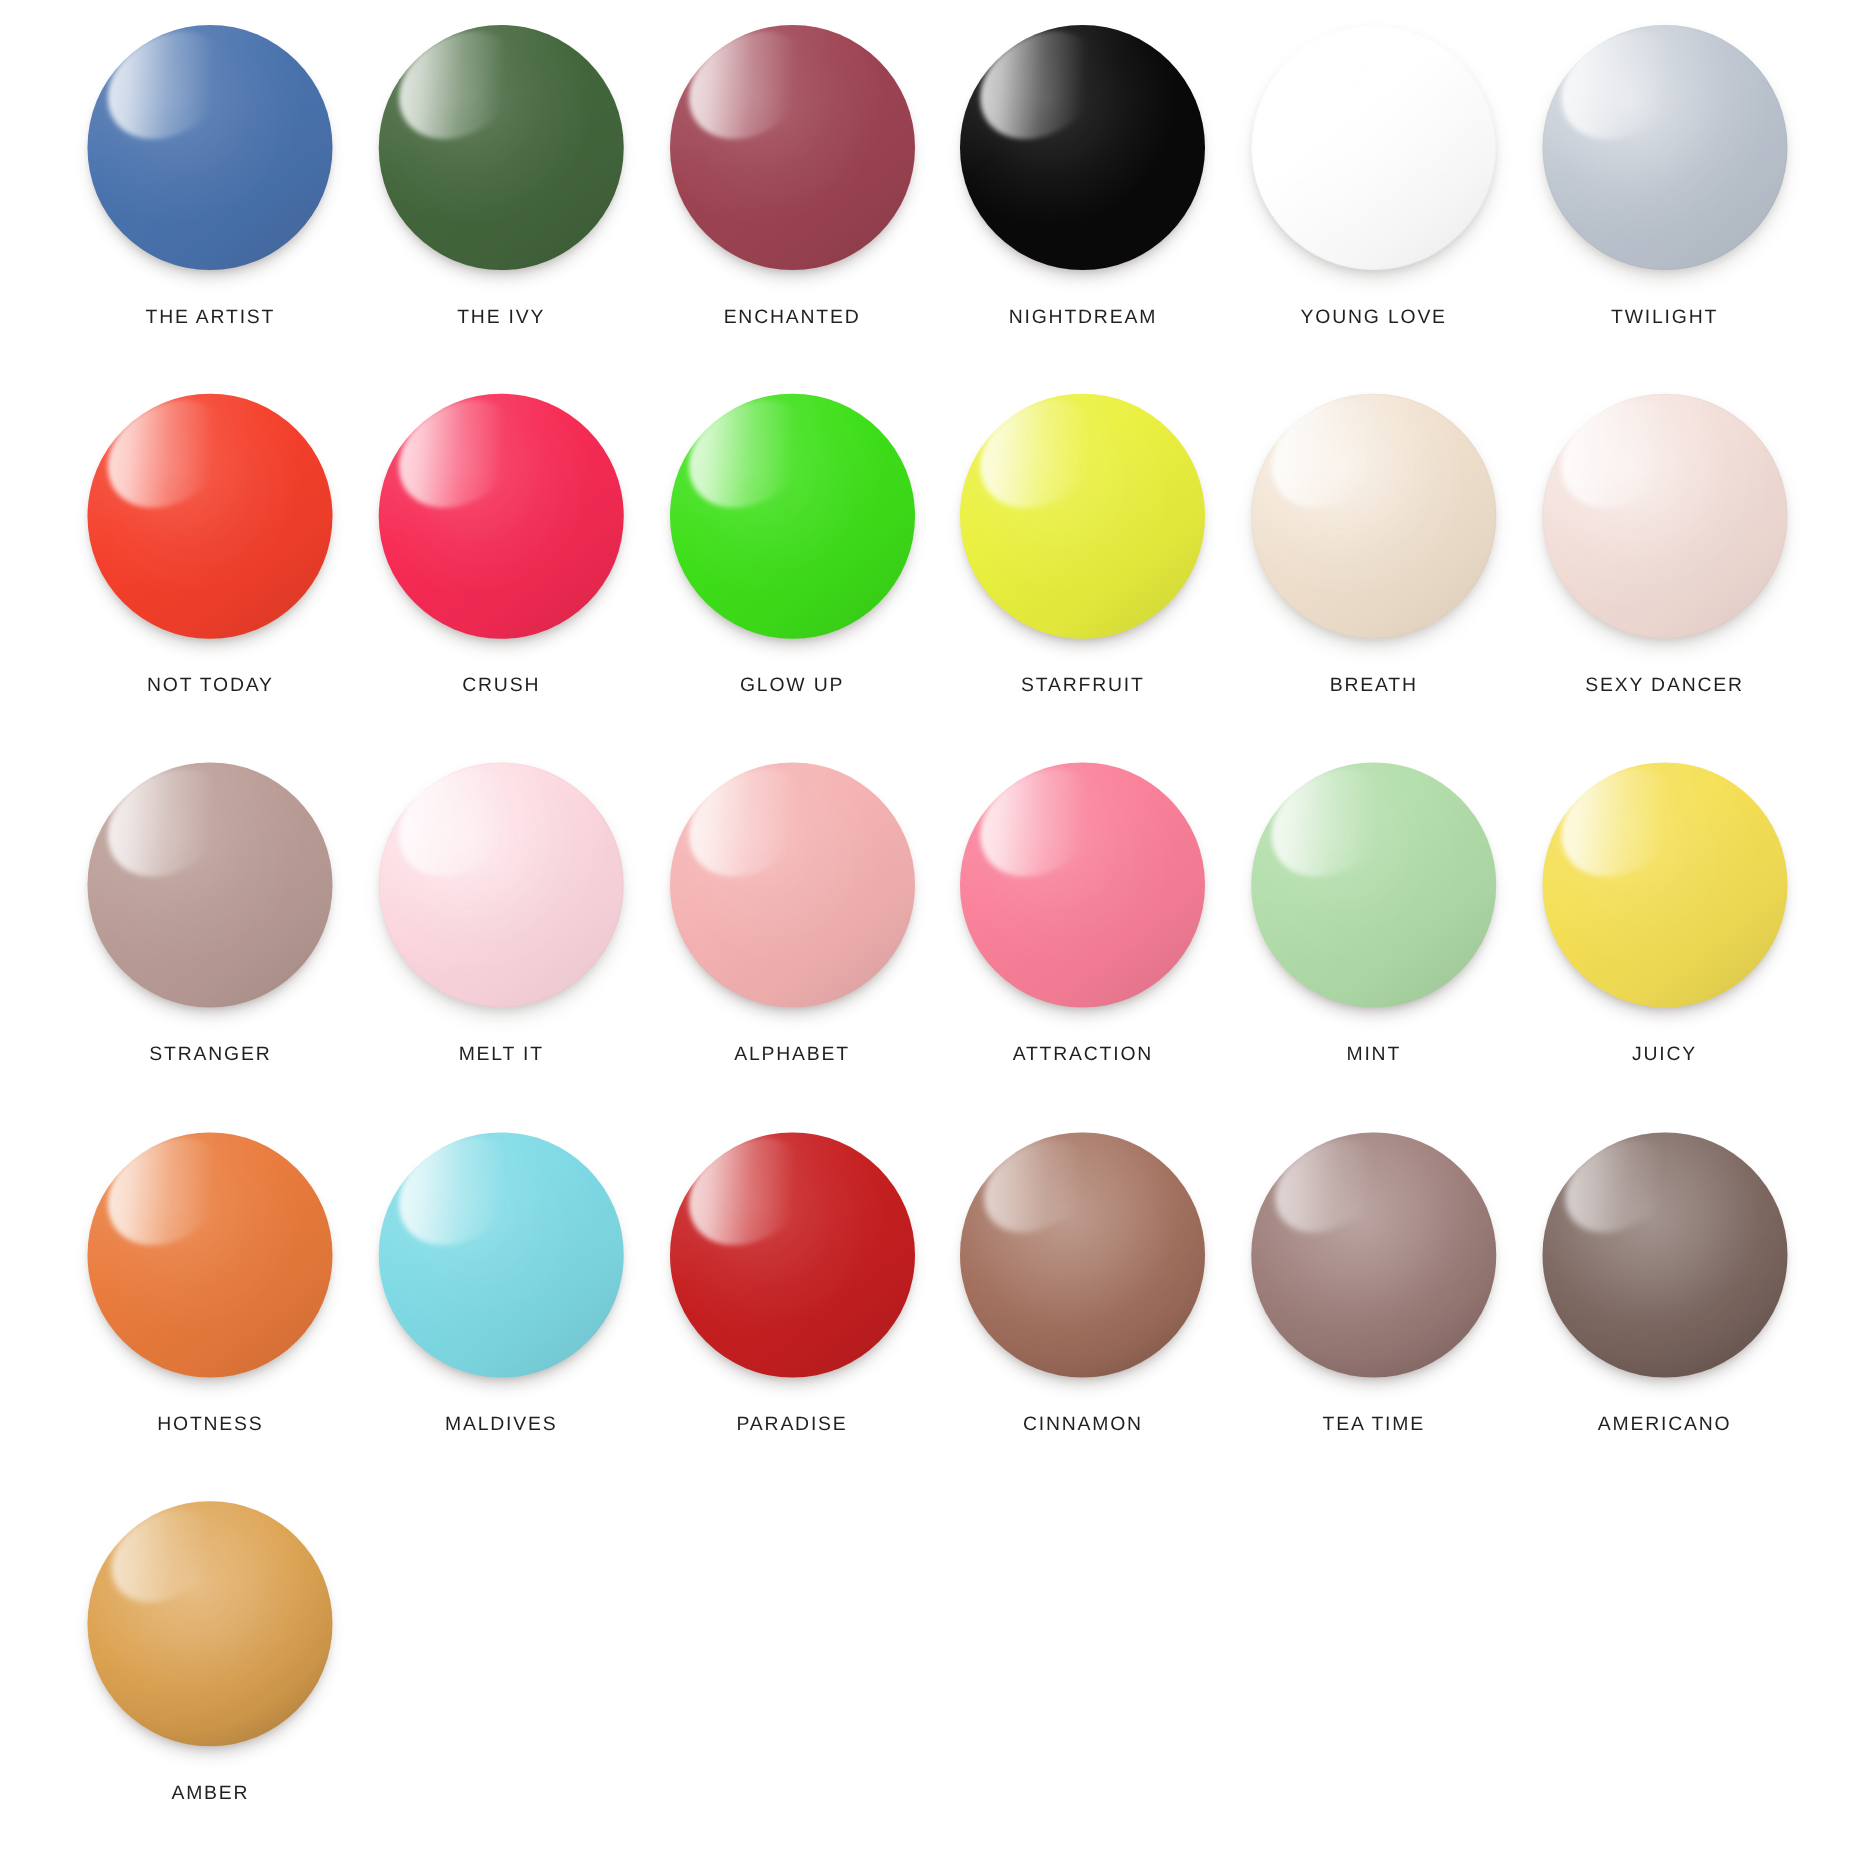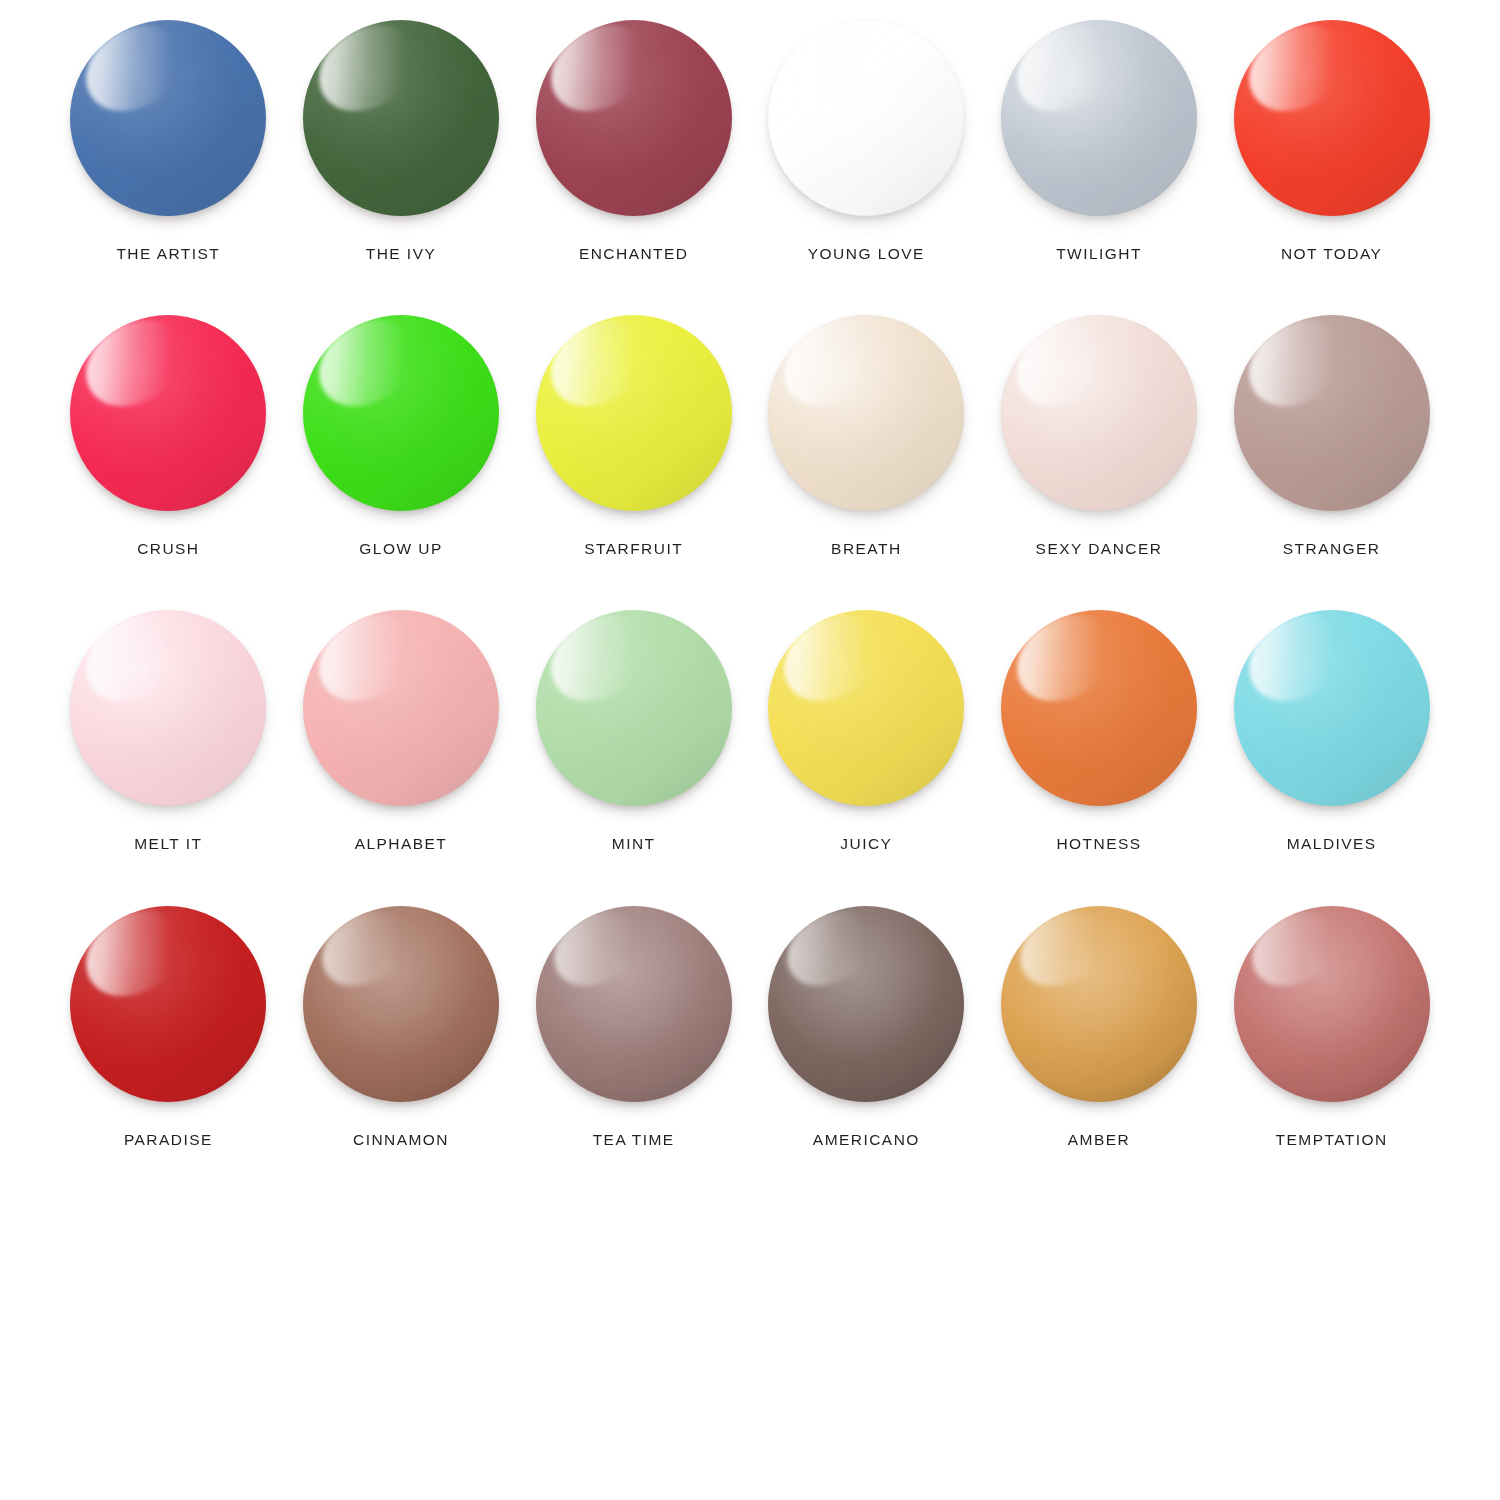--- a/index.html
+++ b/index.html
@@ -171,20 +171,26 @@
       <div class="swatch-label">THE IVY</div>
     </div>
     <div class="swatch-cell">
       <div class="disc-wrap">
         <div class="disc" title="ENCHANTED" style="--c: #9e4453;"></div>
       </div>
       <div class="swatch-label">ENCHANTED</div>
     </div>
     <div class="swatch-cell">
       <div class="disc-wrap">
+        <div class="disc" title="NIGHTDREAM" style="--c: #0a0a0a;"></div>
+      </div>
+      <div class="swatch-label">NIGHTDREAM</div>
+    </div>
+    <div class="swatch-cell">
+      <div class="disc-wrap">
         <div class="disc pale" title="YOUNG LOVE" style="--c: #ffffff;"></div>
       </div>
       <div class="swatch-label">YOUNG LOVE</div>
     </div>
     <div class="swatch-cell">
       <div class="disc-wrap">
         <div class="disc pale" title="TWILIGHT" style="--c: #bcc4cf;"></div>
       </div>
       <div class="swatch-label">TWILIGHT</div>
     </div>
@@ -237,20 +243,26 @@
       <div class="swatch-label">MELT IT</div>
     </div>
     <div class="swatch-cell">
       <div class="disc-wrap">
         <div class="disc" title="ALPHABET" style="--c: #f6b3b3;"></div>
       </div>
       <div class="swatch-label">ALPHABET</div>
     </div>
     <div class="swatch-cell">
       <div class="disc-wrap">
+        <div class="disc" title="ATTRACTION" style="--c: #fa8099;"></div>
+      </div>
+      <div class="swatch-label">ATTRACTION</div>
+    </div>
+    <div class="swatch-cell">
+      <div class="disc-wrap">
         <div class="disc" title="MINT" style="--c: #b2deaa;"></div>
       </div>
       <div class="swatch-label">MINT</div>
     </div>
     <div class="swatch-cell">
       <div class="disc-wrap">
         <div class="disc" title="JUICY" style="--c: #f5e055;"></div>
       </div>
       <div class="swatch-label">JUICY</div>
     </div>
@@ -289,19 +301,13 @@
         <div class="disc domed" title="AMERICANO" style="--c: #7d6760;"></div>
       </div>
       <div class="swatch-label">AMERICANO</div>
     </div>
     <div class="swatch-cell">
       <div class="disc-wrap">
         <div class="disc domed" title="AMBER" style="--c: #dda250;"></div>
       </div>
       <div class="swatch-label">AMBER</div>
     </div>
-    <div class="swatch-cell">
-      <div class="disc-wrap">
-        <div class="disc domed" title="TEMPTATION" style="--c: #c4736f;"></div>
-      </div>
-      <div class="swatch-label">TEMPTATION</div>
-    </div>
   </div>
 
 </body></html>

